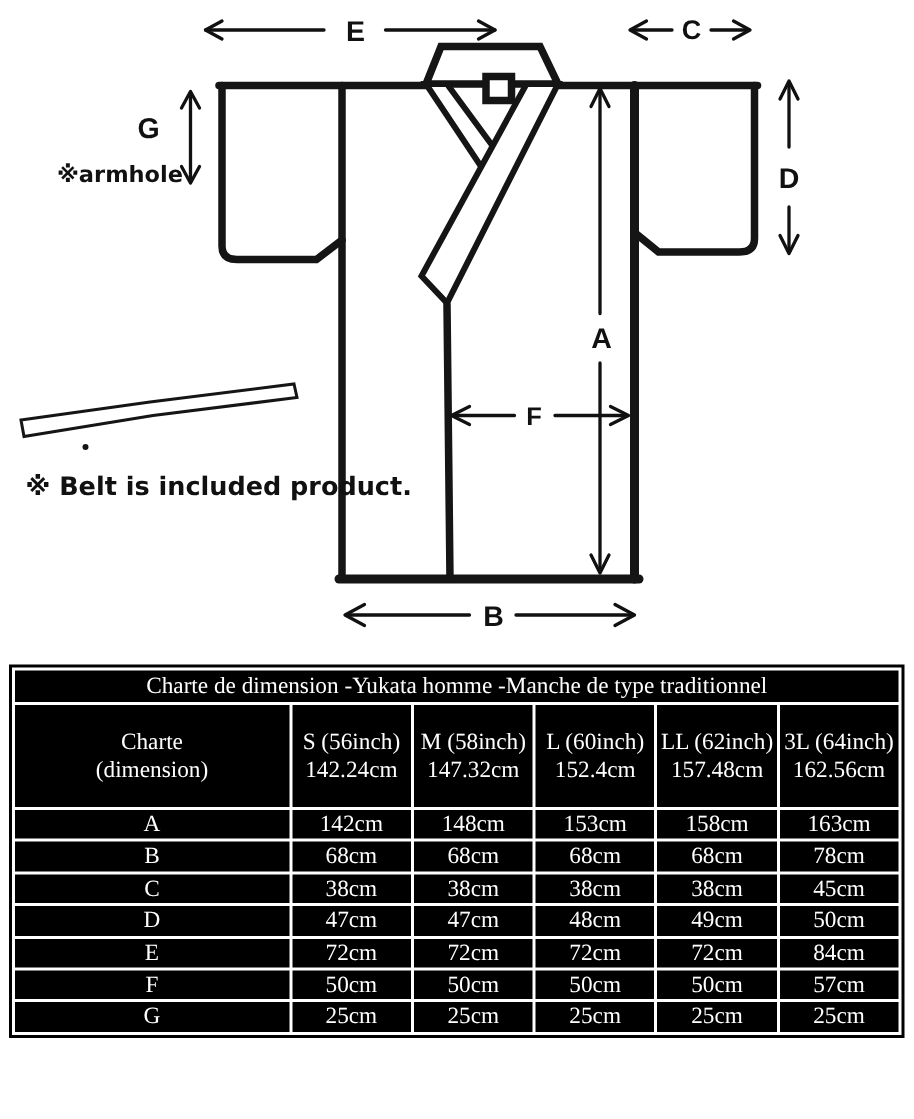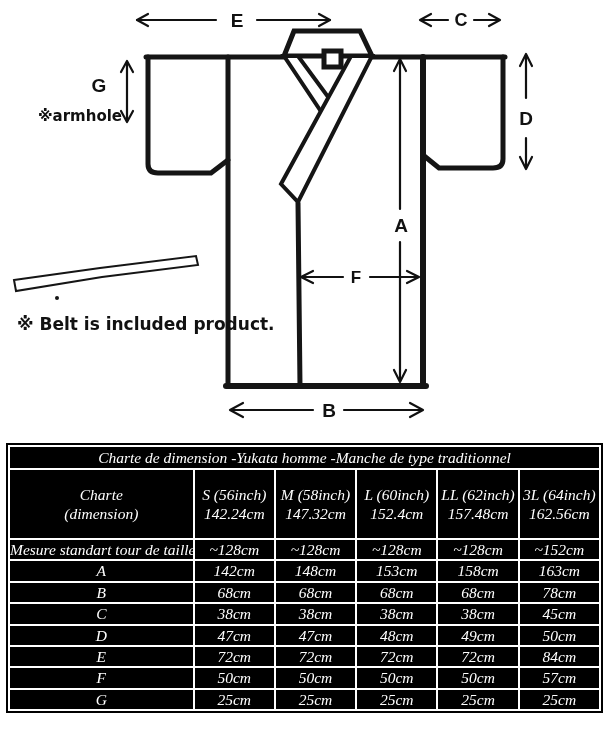--- a/index.html
+++ b/index.html
@@ -1,20 +1,20 @@
 <!DOCTYPE html>
 <html><head>
 <meta charset="utf-8">
 <style>
   html,body{margin:0;padding:0;background:#fff;}
   #page{position:relative;width:609px;height:746px;background:#fff;overflow:hidden;}
   #diagram{position:absolute;left:0;top:0;}
   svg text{font-family:"Liberation Sans","DejaVu Sans",sans-serif;font-weight:bold;fill:#111;}
   svg text.note{font-family:"DejaVu Sans",sans-serif;}
-  #chart-wrap{position:absolute;left:6px;top:443px;width:530px;font-style:italic;}
+  #chart-wrap{position:absolute;left:6px;top:443px;width:530px;}
   table.size{border-collapse:separate;border-spacing:2px;background:#fff;border:2px solid #000;
     table-layout:fixed;width:597px;font-family:"Liberation Serif","DejaVu Serif",serif;}
   table.size td{background:#000;color:#fff;text-align:center;vertical-align:middle;
     font-size:15.5px;line-height:1.25;padding:0;overflow:hidden;white-space:nowrap;}
   td.title-cell{height:21px;}
   tr.hdr td{height:68px;}
   tr.datarow td{height:19px;}
   col.c1{width:182px;}
   col.cn{width:79px;}
 </style>
@@ -133,28 +133,20 @@
           <div>LL (62inch)</div>
           <div>157.48cm</div>
         </td>
         <td>
           <div>3L (64inch)</div>
           <div>162.56cm</div>
         </td>
       </tr>
 
       <tr class="datarow">
-        <td>Mesure standart tour de taille</td>
-        <td>~128cm</td>
-        <td>~128cm</td>
-        <td>~128cm</td>
-        <td>~128cm</td>
-        <td>~152cm</td>
-      </tr>
-      <tr class="datarow">
         <td>A</td>
         <td>142cm</td>
         <td>148cm</td>
         <td>153cm</td>
         <td>158cm</td>
         <td>163cm</td>
       </tr>
       <tr class="datarow">
         <td>B</td>
         <td>68cm</td>

